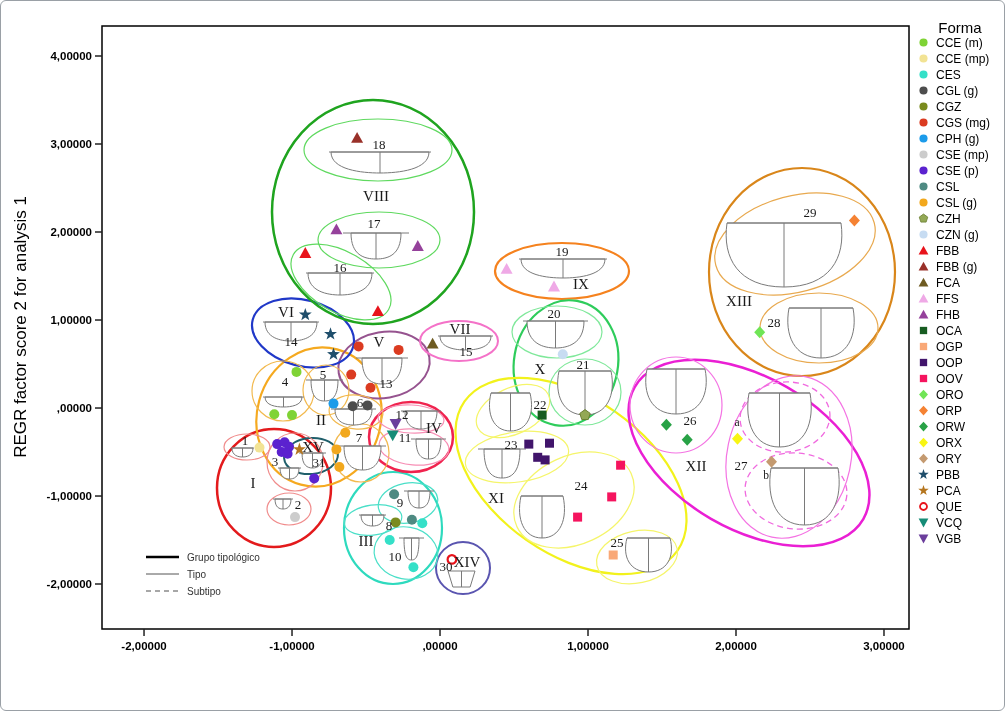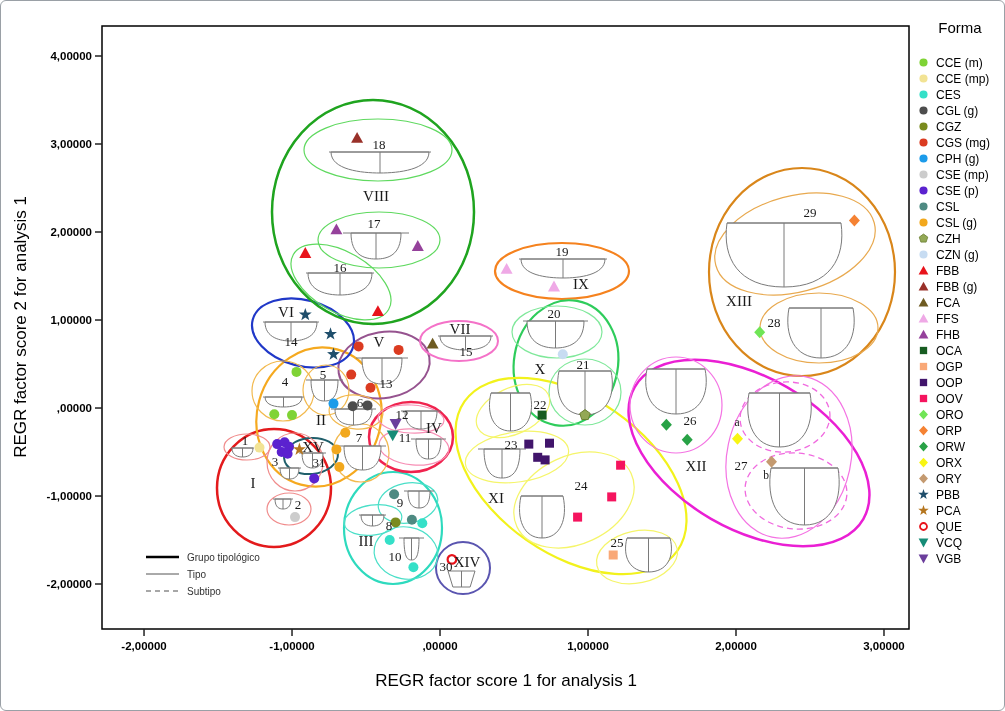--- a/index.html
+++ b/index.html
@@ -2,21 +2,21 @@
 <html><head>
 <meta charset="utf-8">
 <style>
   html,body{margin:0;padding:0;background:#fff;}
   #figure{position:relative;width:1005px;height:711px;background:#fff;border:1px solid #9aa0a6;border-radius:6px;box-sizing:border-box;overflow:hidden;font-family:"Liberation Sans",sans-serif;}
   #plot-svg{position:absolute;left:0;top:0;width:1005px;height:711px;}
   .axis-title{position:absolute;color:#000;font-size:17px;font-family:"Liberation Sans",sans-serif;}
   #x-title{left:505px;top:680px;transform:translate(-50%,-50%);white-space:nowrap;}
   #y-title{left:20px;top:326px;transform:translate(-50%,-50%) rotate(-90deg);white-space:nowrap;}
   #legend-panel{position:absolute;left:916px;top:18px;width:86px;}
-  #legend-title{font-size:15px;color:#000;text-align:center;margin-bottom:20px;}
+  #legend-title{font-size:15px;color:#000;text-align:center;margin-bottom:0;}
   .legend-row{display:flex;height:16px;}
   .legend-row svg{width:13px;height:13px;flex:0 0 13px;margin-right:6px;}
   .legend-row span{font-size:12px;color:#000;white-space:nowrap;}
 </style>
 </head>
 <body>
 
 <div id="figure">
   <svg id="plot-svg" viewBox="0 0 1005 711">
       <rect x="101" y="25" width="807" height="603" fill="#fff" stroke="#000" stroke-width="1.5"></rect>
@@ -472,21 +472,20 @@
       <text x="318" y="466" text-anchor="middle" font-family="&quot;Liberation Serif&quot;, serif" font-size="13" fill="#1a1a1a">31</text>
       <text x="736" y="425" text-anchor="middle" font-family="&quot;Liberation Serif&quot;, serif" font-size="11.5" fill="#1a1a1a">a</text>
       <text x="765" y="478" text-anchor="middle" font-family="&quot;Liberation Serif&quot;, serif" font-size="11.5" fill="#1a1a1a">b</text>
       <line x1="145" y1="556" x2="178" y2="556" stroke="#000" stroke-width="2.6"></line>
       <text x="186" y="559.5" font-family="&quot;Liberation Sans&quot;, sans-serif" font-size="10" fill="#333">Grupo tipológico</text>
       <line x1="145" y1="573" x2="178" y2="573" stroke="#555" stroke-width="1"></line>
       <text x="186" y="576.5" font-family="&quot;Liberation Sans&quot;, sans-serif" font-size="10" fill="#333">Tipo</text>
       <line x1="145" y1="590" x2="178" y2="590" stroke="#8a8a8a" stroke-width="1.3" stroke-dasharray="5,4"></line>
       <text x="186" y="593.5" font-family="&quot;Liberation Sans&quot;, sans-serif" font-size="10" fill="#333">Subtipo</text>
     </svg>
-  <div class="axis-title" id="x-title">REGR factor score 1 for analysis 1</div>
   <div class="axis-title" id="y-title">REGR factor score 2 for analysis 1</div>
   <div id="legend-panel">
     <div id="legend-title">Forma</div>
     <div id="legend-items">
         <div class="legend-row">
           <svg viewBox="-8 -8 16 16">
             <g>
               <g>
                 <circle r="5" fill="#7FD335"></circle>
               </g>

